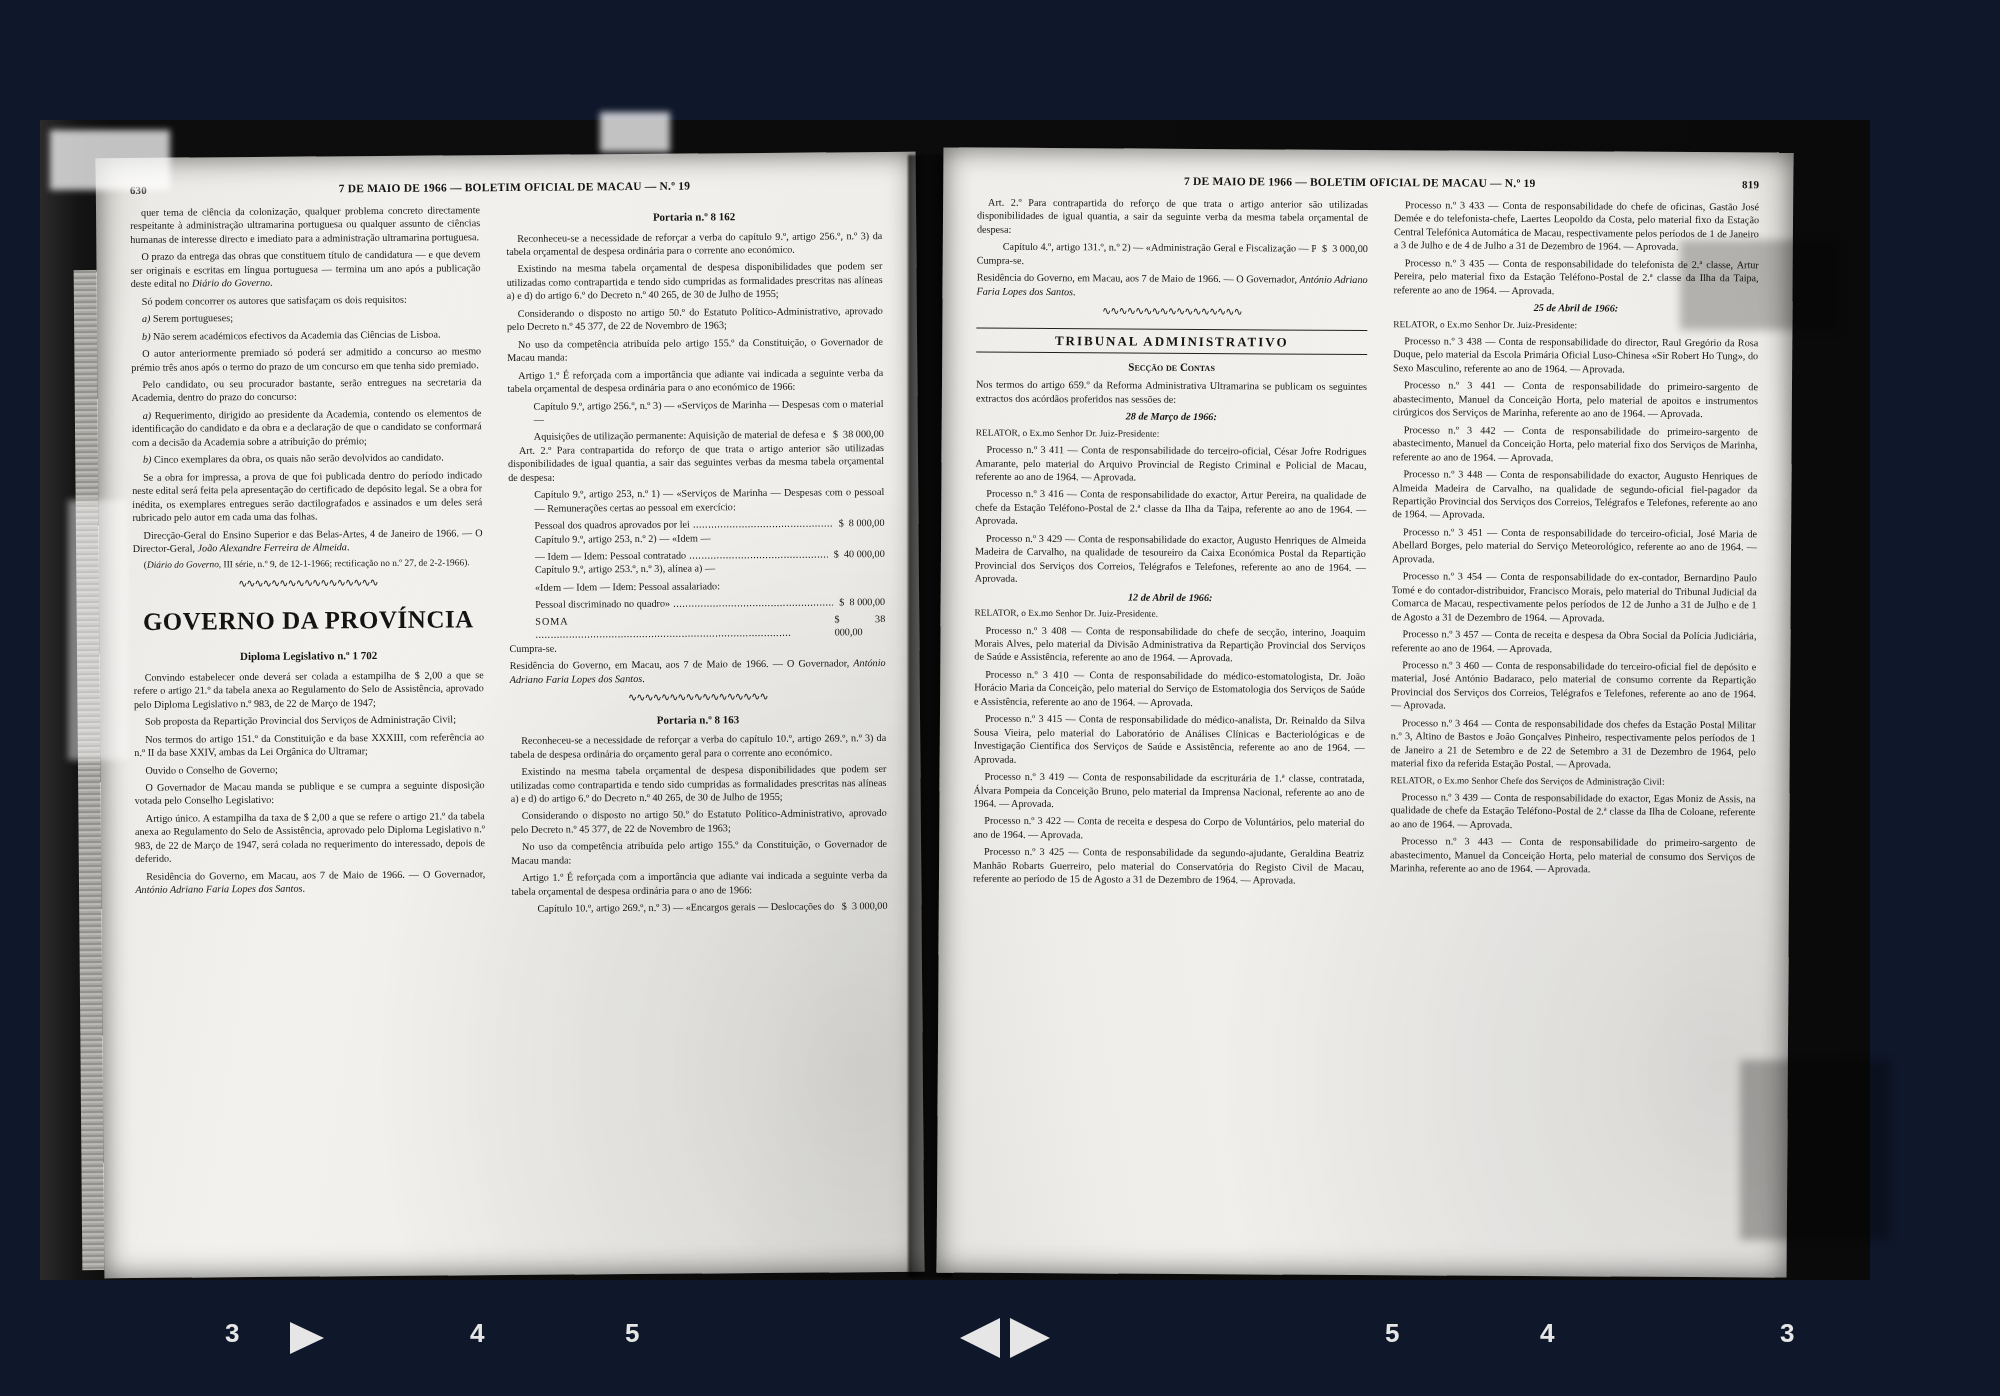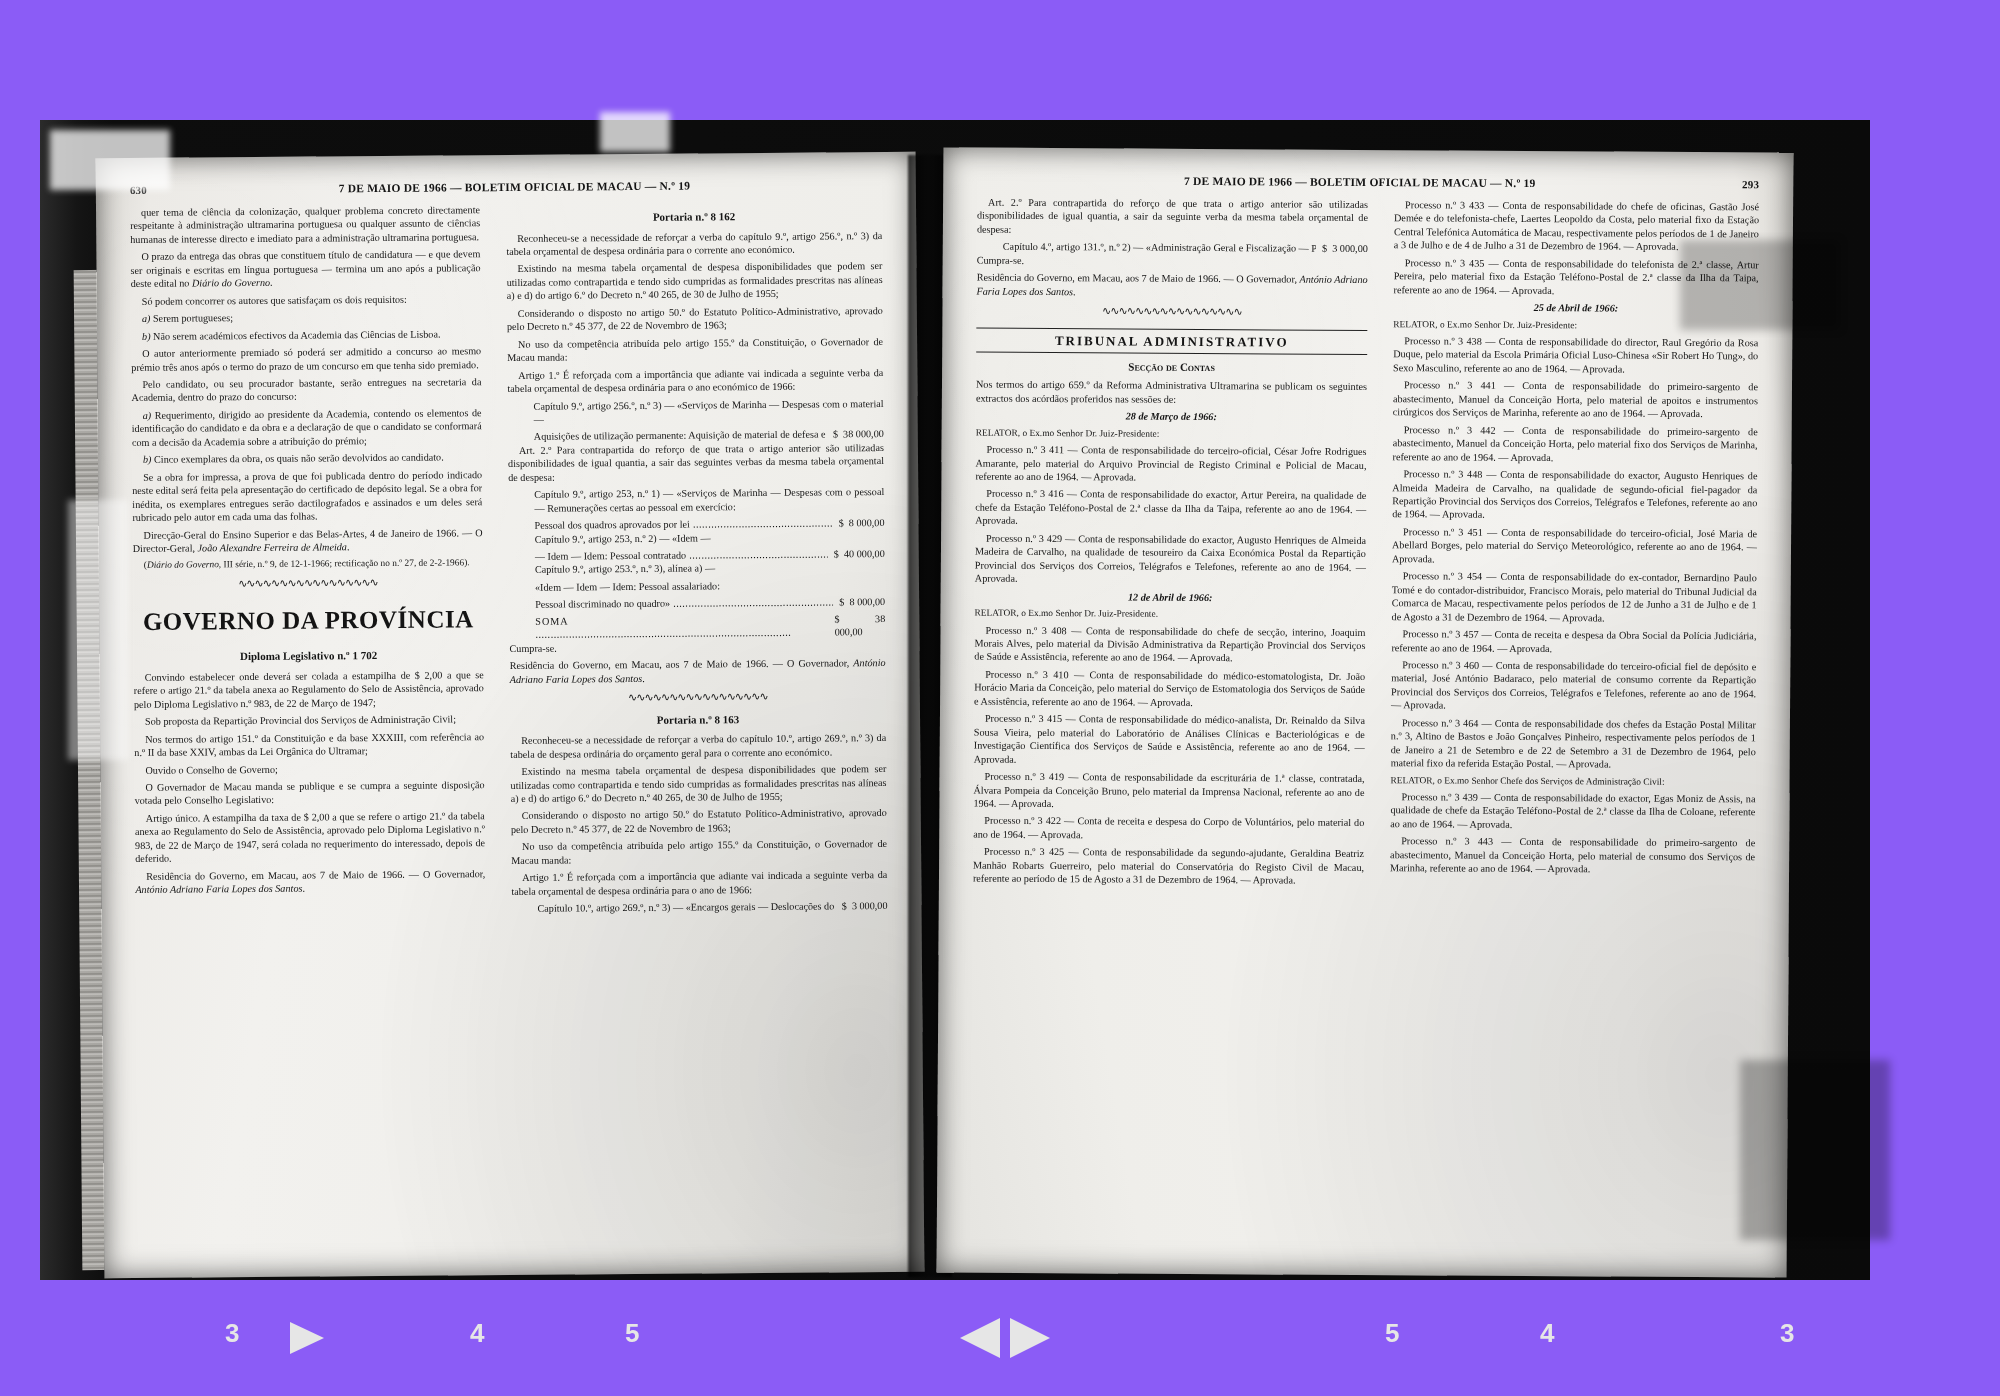--- a/index.html
+++ b/index.html
@@ -10,21 +10,21 @@
   body {
     width: 2000px;
     height: 1396px;
     overflow: hidden;
     font-family: "Liberation Serif", serif;
   }
   .scan {
     position: absolute;
     left: 0; top: 0;
     width: 2000px; height: 1396px;
-    background: #8b5cf6;
+    background: #0f172a;
   }
   
   .book {
     position: absolute;
     left: 40px;
     top: 120px;
     width: 1830px;
     height: 1160px;
     background: linear-gradient(90deg,#2b2b2b 0%, #151515 2%, #0d0d0d 4%, #0a0a0a 100%);
   }
@@ -316,21 +316,21 @@
       </div>
       <div class="noise"></div>
     </div>
 
     <div class="gutter"></div>
 
     <div class="page page-right">
       <div class="page-inner">
         <div class="runhead">
           <span class="title">7 DE MAIO DE 1966 — BOLETIM OFICIAL DE MACAU — N.º 19</span>
-          <span class="folio">293</span>
+          <span class="folio">819</span>
         </div>
 
         <div class="cols">
 
           <div class="col">
             <p>Art. 2.º Para contrapartida do reforço de que trata o artigo anterior são utilizadas disponibilidades de igual quantia, a sair da seguinte verba da mesma tabela orçamental de despesa:</p>
 
             <div class="indent-blk">
               <div class="money">
                 <span class="lead dots">Capítulo 4.º, artigo 131.º, n.º 2) — «Administração Geral e Fiscalização — Polícia de Segurança Pública — Despesas com o pessoal — Remunerações certas ao pessoal em exercício: Pessoal contratado</span>

